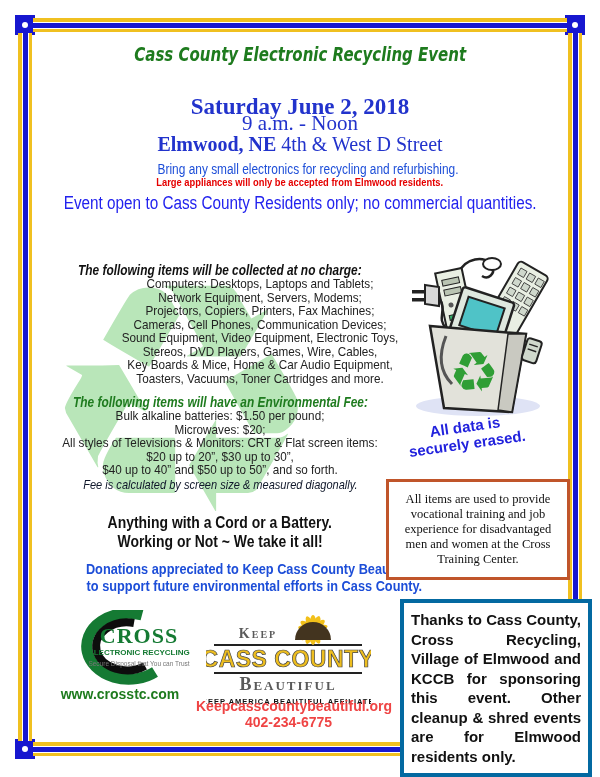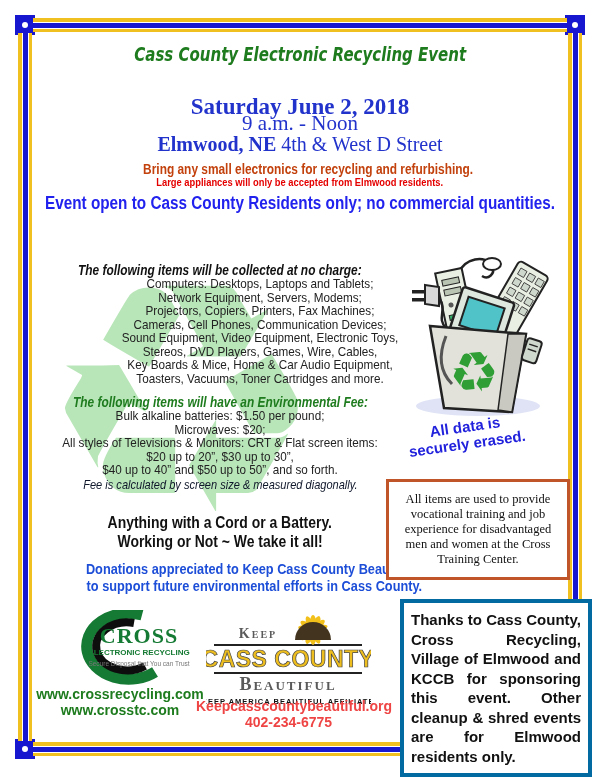--- a/index.html
+++ b/index.html
@@ -16,23 +16,23 @@
   .squish{display:inline-block;transform:scaleX(0.85);transform-origin:center;white-space:nowrap;}
   
   #title{top:42px;color:#1e7b1e;font-weight:bold;font-style:italic;font-size:20px;
          font-family:"DejaVu Sans",sans-serif;}
   #title .squish{transform:scaleX(0.75);letter-spacing:0px;}
   .serifblue{font-family:"Liberation Serif",serif;color:#2233cc;}
   #date{top:86px;font-size:23px;font-weight:bold;margin-top:8px;}
   #time{top:111px;font-size:21px;text-align:center;}
   #place{top:133px;font-size:20px;}
   #place .city{font-weight:bold;}
-  #bring{top:161px;font-size:14px;font-weight:bold;color:#c2410c;padding-left:16px;}
+  #bring{top:161px;font-size:14px;font-weight:normal;color:#1d4ed8;padding-left:16px;}
   #large{top:176px;font-size:11px;font-weight:bold;color:#e50000;}
-  #open{top:193px;font-size:18px;font-weight:bold;color:#2222ee;}
+  #open{top:193px;font-size:18px;font-weight:normal;color:#2222ee;}
   #pay{top:214px;font-size:17px;font-weight:bold;color:#2222ee;line-height:20px;}
   
   #watermark{position:absolute;left:38px;top:240px;font-size:320px;line-height:1;
              color:#b9e6b9;font-family:"DejaVu Sans",sans-serif;z-index:0;}
   
   .leftcol{position:absolute;left:28px;width:384px;text-align:center;z-index:2;}
   .head-italic{font-size:14px;font-weight:bold;font-style:italic;color:#111111;}
   #fee-head{color:#1e7b1e;}
   .list{font-size:13px;color:#222222;line-height:13.5px;}
   .list div{transform:scaleX(0.9);transform-origin:center;white-space:nowrap;}
@@ -185,21 +185,20 @@
   <div id="thanksbox">Thanks to  Cass County, Cross Recycling, Village of Elmwood and KCCB for sponsoring this event. Other cleanup &amp; shred events are for Elmwood residents only.</div>
 
   <svg id="crosslogo" width="160" height="76" viewBox="0 0 160 76">
     <path d="M 100,5 A 42,33 0 1 0 113,62" stroke="#157a33" stroke-width="11" fill="none"></path>
     <path d="M 92,13 A 31,24 0 1 0 103,56" stroke="#0d0d0d" stroke-width="8" fill="none"></path>
     <text x="97" y="33" text-anchor="middle" font-family="Liberation Serif, serif" font-weight="bold" font-size="22" letter-spacing="1" fill="#157a33">CROSS</text>
     <text x="97" y="45" text-anchor="middle" font-family="Liberation Sans, sans-serif" font-weight="bold" font-size="8" fill="#157a33">ELECTRONIC RECYCLING</text>
     <text x="97" y="56" text-anchor="middle" font-family="Liberation Sans, sans-serif" font-size="6.5" fill="#777777">Secure Disposal that You can Trust</text>
   </svg>
   <div id="crossurls">
-    <div>www.crossrecycling.com</div>
     <div>www.crosstc.com</div>
   </div>
 
   <svg id="kccblogo" width="165" height="104" viewBox="0 0 165 104">
     <rect x="8" y="38" width="148" height="2" fill="#222"></rect>
     <rect x="8" y="66" width="148" height="2" fill="#222"></rect>
 
     <g transform="translate(107,24)">
       <g fill="#f2c01a">
         <ellipse rx="4" ry="15" transform="rotate(0)"></ellipse>

